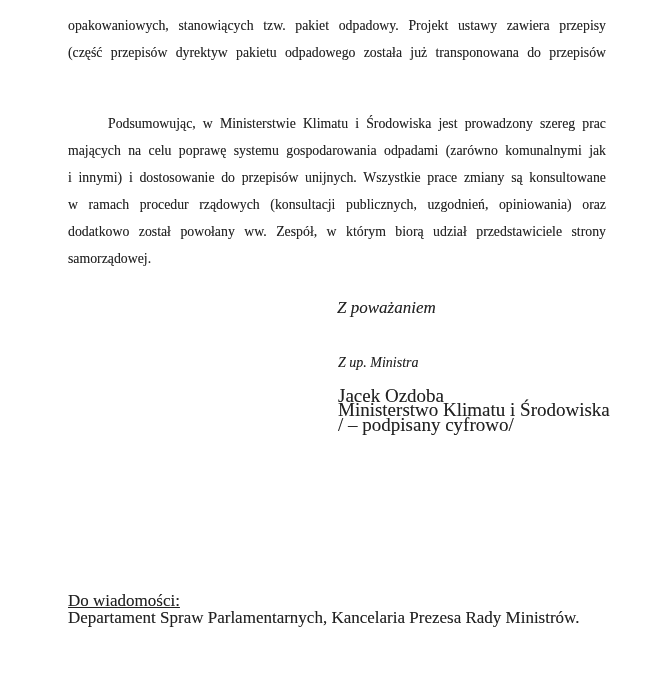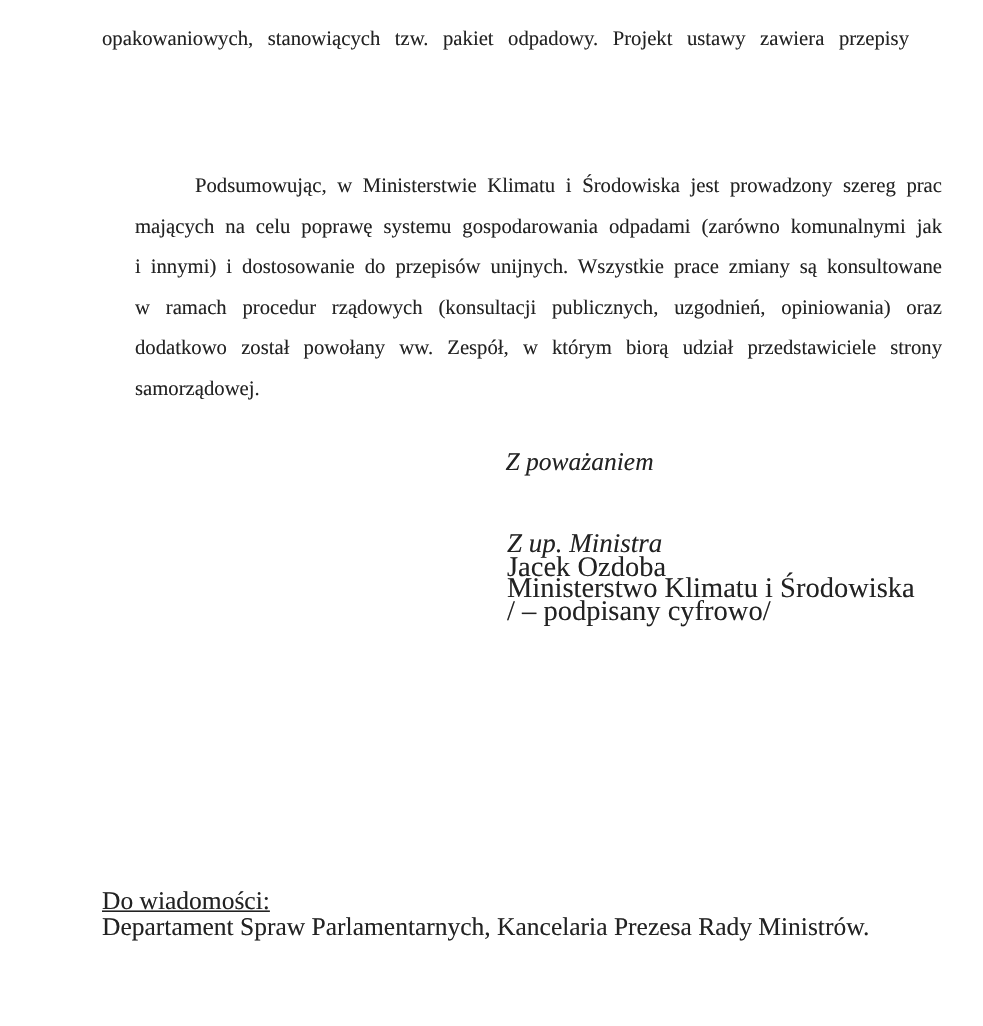--- a/index.html
+++ b/index.html
@@ -18,21 +18,21 @@
       text-shadow: 0 0 0.4px rgba(0,0,0,0.30);
     }
     .para {
       position: absolute;
       left: 68px;
       width: 538px;
       font-size: 13.8px;
       word-spacing: -0.6px;
     }
     .para-1 { top: 12px; }
-    .para-2 { top: 110px; margin-left: 22px; }
+    .para-2 { top: 110px; }
     .line {
       line-height: 27px;
       text-align: justify;
       text-align-last: justify;
     }
     .line.last {
       text-align-last: left;
     }
     .line.indent {
       padding-left: 40px;
@@ -45,23 +45,23 @@
       font-style: italic;
       font-size: 17px;
     }
     .signature {
       position: absolute;
       left: 338px;
       top: 354px;
     }
     .sig-auth {
       font-style: italic;
-      font-size: 18px;
+      font-size: 14px;
       line-height: 17px;
-      margin-bottom: 1px;
+      margin-bottom: 18px;
     }
     .sig-line {
       font-size: 19px;
       line-height: 14.4px;
     }
     .footer {
       position: absolute;
       left: 68px;
       top: 593px;
       font-size: 17px;
@@ -71,20 +71,21 @@
       text-decoration: underline;
     }
   </style>
 </head>
 <body>
 
 <div class="page">
 
   <div class="para para-1">
     <div class="line">opakowaniowych, stanowiących tzw. pakiet odpadowy. Projekt ustawy zawiera przepisy</div>
+    <div class="line">(część przepisów dyrektyw pakietu odpadowego została już transponowana do przepisów</div>
   </div>
 
   <div class="para para-2">
     <div class="line indent">Podsumowując, w Ministerstwie Klimatu i Środowiska jest prowadzony szereg prac</div>
     <div class="line">mających na celu poprawę systemu gospodarowania odpadami (zarówno komunalnymi jak</div>
     <div class="line">i innymi) i dostosowanie do przepisów unijnych. Wszystkie prace zmiany są konsultowane</div>
     <div class="line">w ramach procedur rządowych (konsultacji publicznych, uzgodnień, opiniowania) oraz</div>
     <div class="line">dodatkowo został powołany ww. Zespół, w którym biorą udział przedstawiciele strony</div>
     <div class="line last">samorządowej.</div>
   </div>

